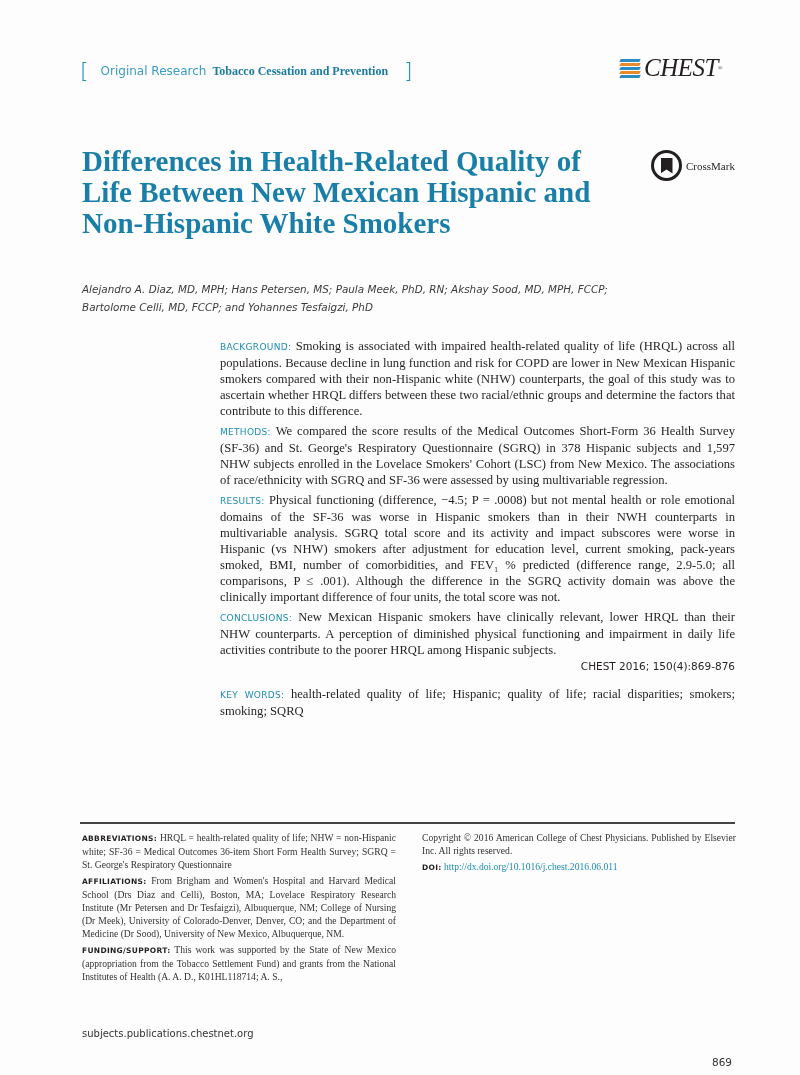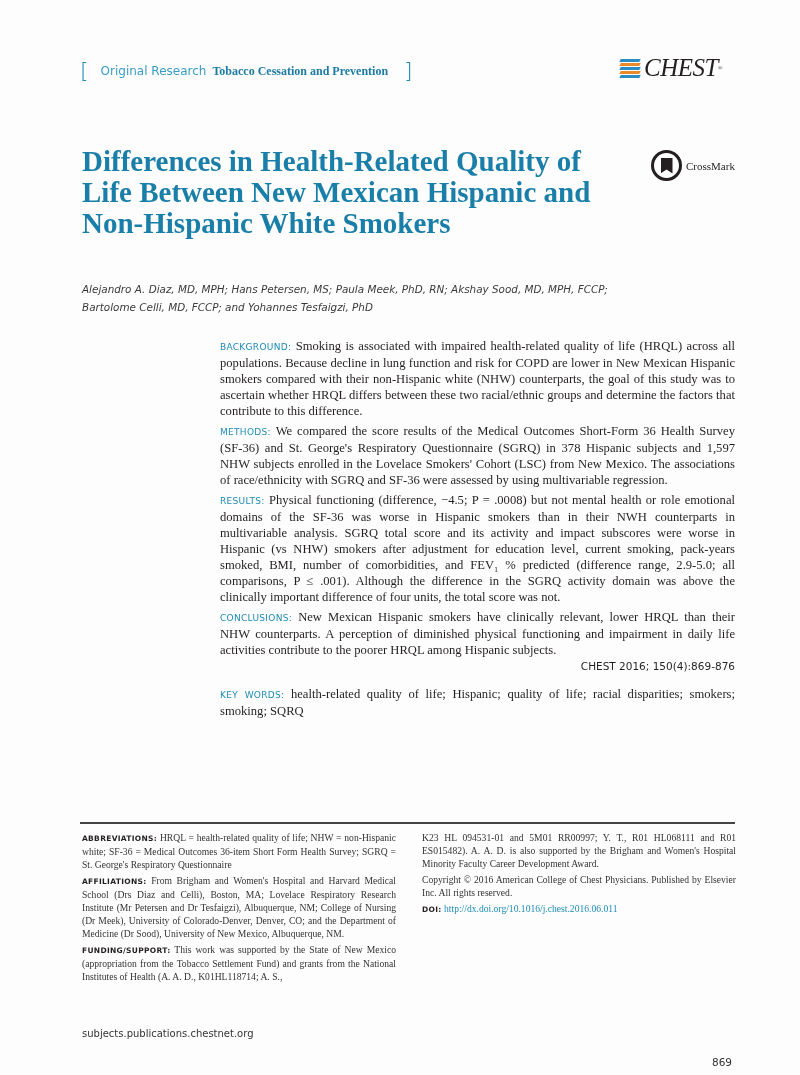--- a/index.html
+++ b/index.html
@@ -108,21 +108,20 @@
   </p>
   <p>
     <span class="fn-label">AFFILIATIONS:</span><span> From Brigham and Women's Hospital and Harvard Medical School (Drs Diaz and Celli), Boston, MA; Lovelace Respiratory Research Institute (Mr Petersen and Dr Tesfaigzi), Albuquerque, NM; College of Nursing (Dr Meek), University of Colorado-Denver, Denver, CO; and the Department of Medicine (Dr Sood), University of New Mexico, Albuquerque, NM.</span>
   </p>
   <p>
     <span class="fn-label">FUNDING/SUPPORT:</span><span> This work was supported by the State of New Mexico (appropriation from the Tobacco Settlement Fund) and grants from the National Institutes of Health (A. A. D., K01HL118714; A. S.,</span>
   </p>
 </div>
 
 <div class="footnotes fn-right">
-  <p>K23 HL 094531-01 and 5M01 RR00997; Y. T., R01 HL068111 and R01 ES015482). A. A. D. is also supported by the Brigham and Women's Hospital Minority Faculty Career Development Award.</p>
   <p>Copyright © 2016 American College of Chest Physicians. Published by Elsevier Inc. All rights reserved.</p>
   <p>
     <span class="fn-label">DOI:</span> <span class="link">http://dx.doi.org/10.1016/j.chest.2016.06.011</span>
   </p>
 </div>
 
 <div class="footer-url">subjects.publications.chestnet.org</div>
 <div class="page-num">869</div>
 
 </body></html>

